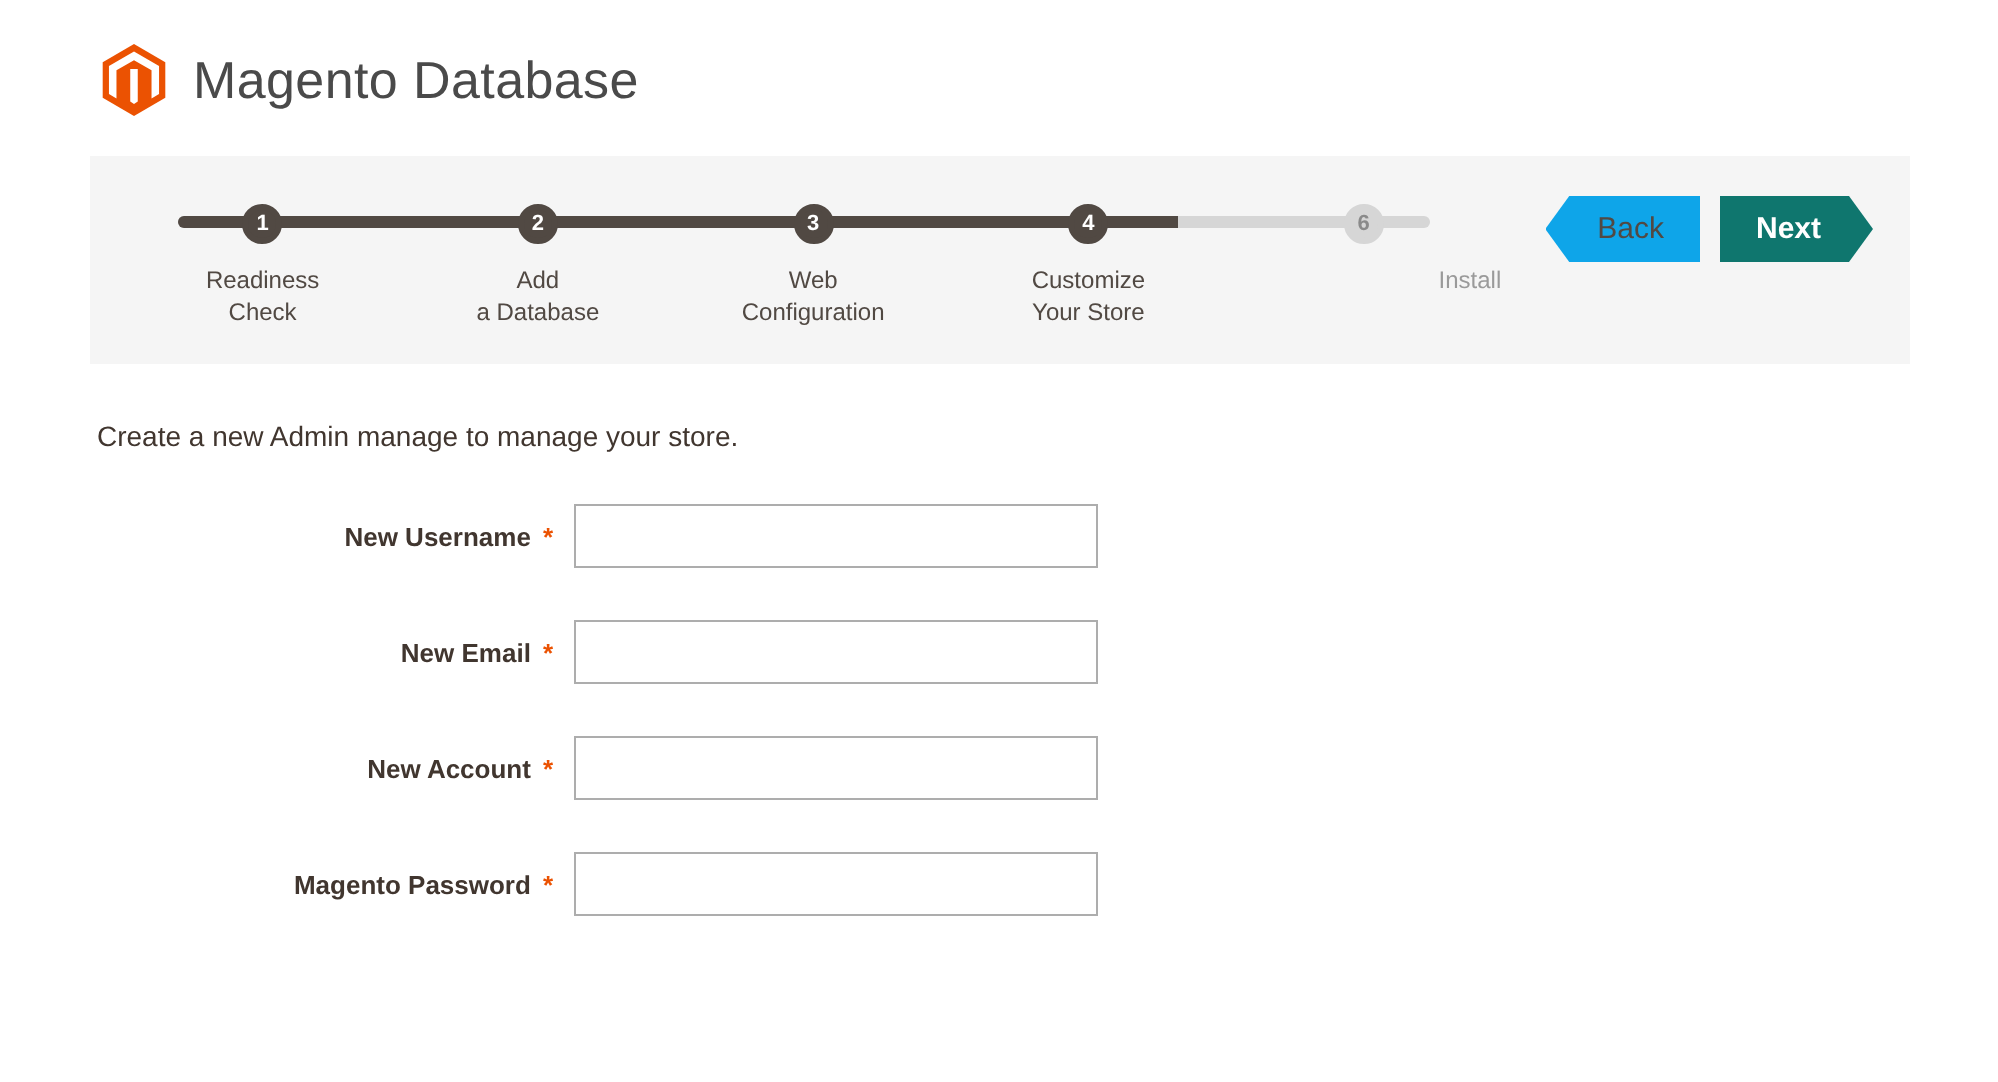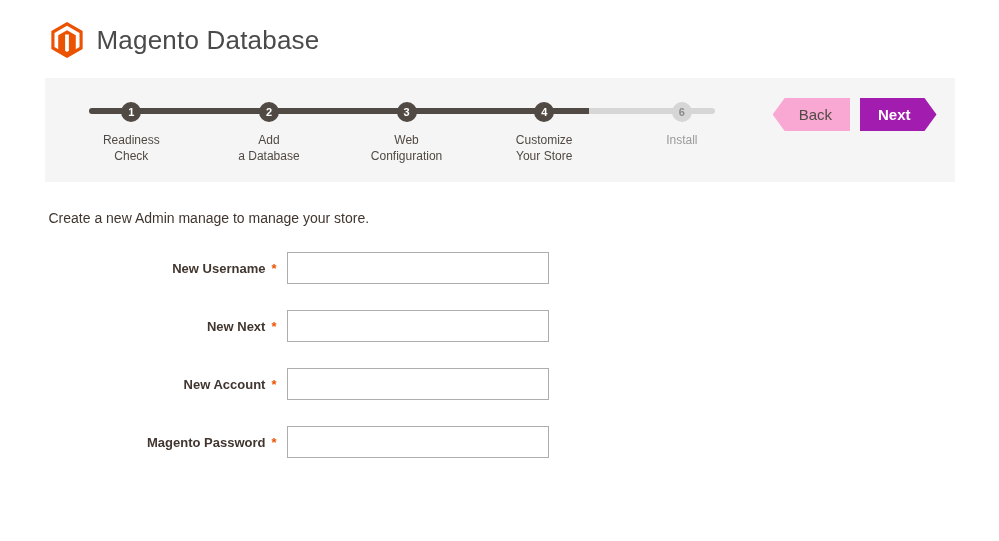--- a/index.html
+++ b/index.html
@@ -41,32 +41,32 @@
       font-size: 11px; font-weight: 600; color: #fff;
       background: #514943; border: 3px solid #514943;
     }
     .dot.current { background: #fff; border-color: #514943; }
     .dot.current::after {
       content: ""; width: 8px; height: 8px; border-radius: 50%; background: #514943;
     }
     .dot.upcoming { background: #d6d6d6; border-color: #d6d6d6; color: #8a8a8a; }
     .step-label { font-size: 12px; color: #514943; line-height: 1.35; display: block; }
     li.active .step-label { font-weight: 700; }
-    li.upcoming-step .step-label { color: #9a9a9a; }
+    li.upcoming-step .step-label { color: #9a9a9a; text-align: right; }
 
     
     .nav-buttons { display: flex; gap: 10px; margin-left: 22px; margin-top: -4px; }
     .btn { font-size: 15px; padding: 8px 18px; border: none; cursor: pointer; position: relative; }
     .btn-back {
-      background: #f9a8d4; color: #514943;
+      background: #0ea5e9; color: #514943;
       padding-left: 26px;
       clip-path: polygon(12px 0, 100% 0, 100% 100%, 12px 100%, 0 50%);
     }
     .btn-next {
-      background: #a21caf; color: #fff; font-weight: 600;
+      background: #0f766e; color: #fff; font-weight: 600;
       padding-right: 26px;
       clip-path: polygon(0 0, calc(100% - 12px) 0, 100% 50%, calc(100% - 12px) 100%, 0 100%);
     }
 
     
     .main { padding: 28px 4px 0; }
     .step-heading { font-size: 20px; font-weight: 400; color: #41362f; margin-bottom: 18px; }
     .subtext { font-size: 14px; color: #41362f; margin-bottom: 26px; }
 
     .form-row { display: flex; align-items: center; margin-bottom: 26px; }
@@ -138,21 +138,21 @@
     <div class="form-row">
       <label class="field-label">
         <span>New Username</span>
         <span class="req">*</span>
       </label>
       <input type="text" class="field-input" value="" style="">
     </div>
 
     <div class="form-row">
       <label class="field-label">
-        <span>New Next</span>
+        <span>New Email</span>
         <span class="req">*</span>
       </label>
       <input type="text" class="field-input" value="" style="">
     </div>
 
     <div class="form-row">
       <label class="field-label">
         <span>New Account</span>
         <span class="req">*</span>
       </label>

